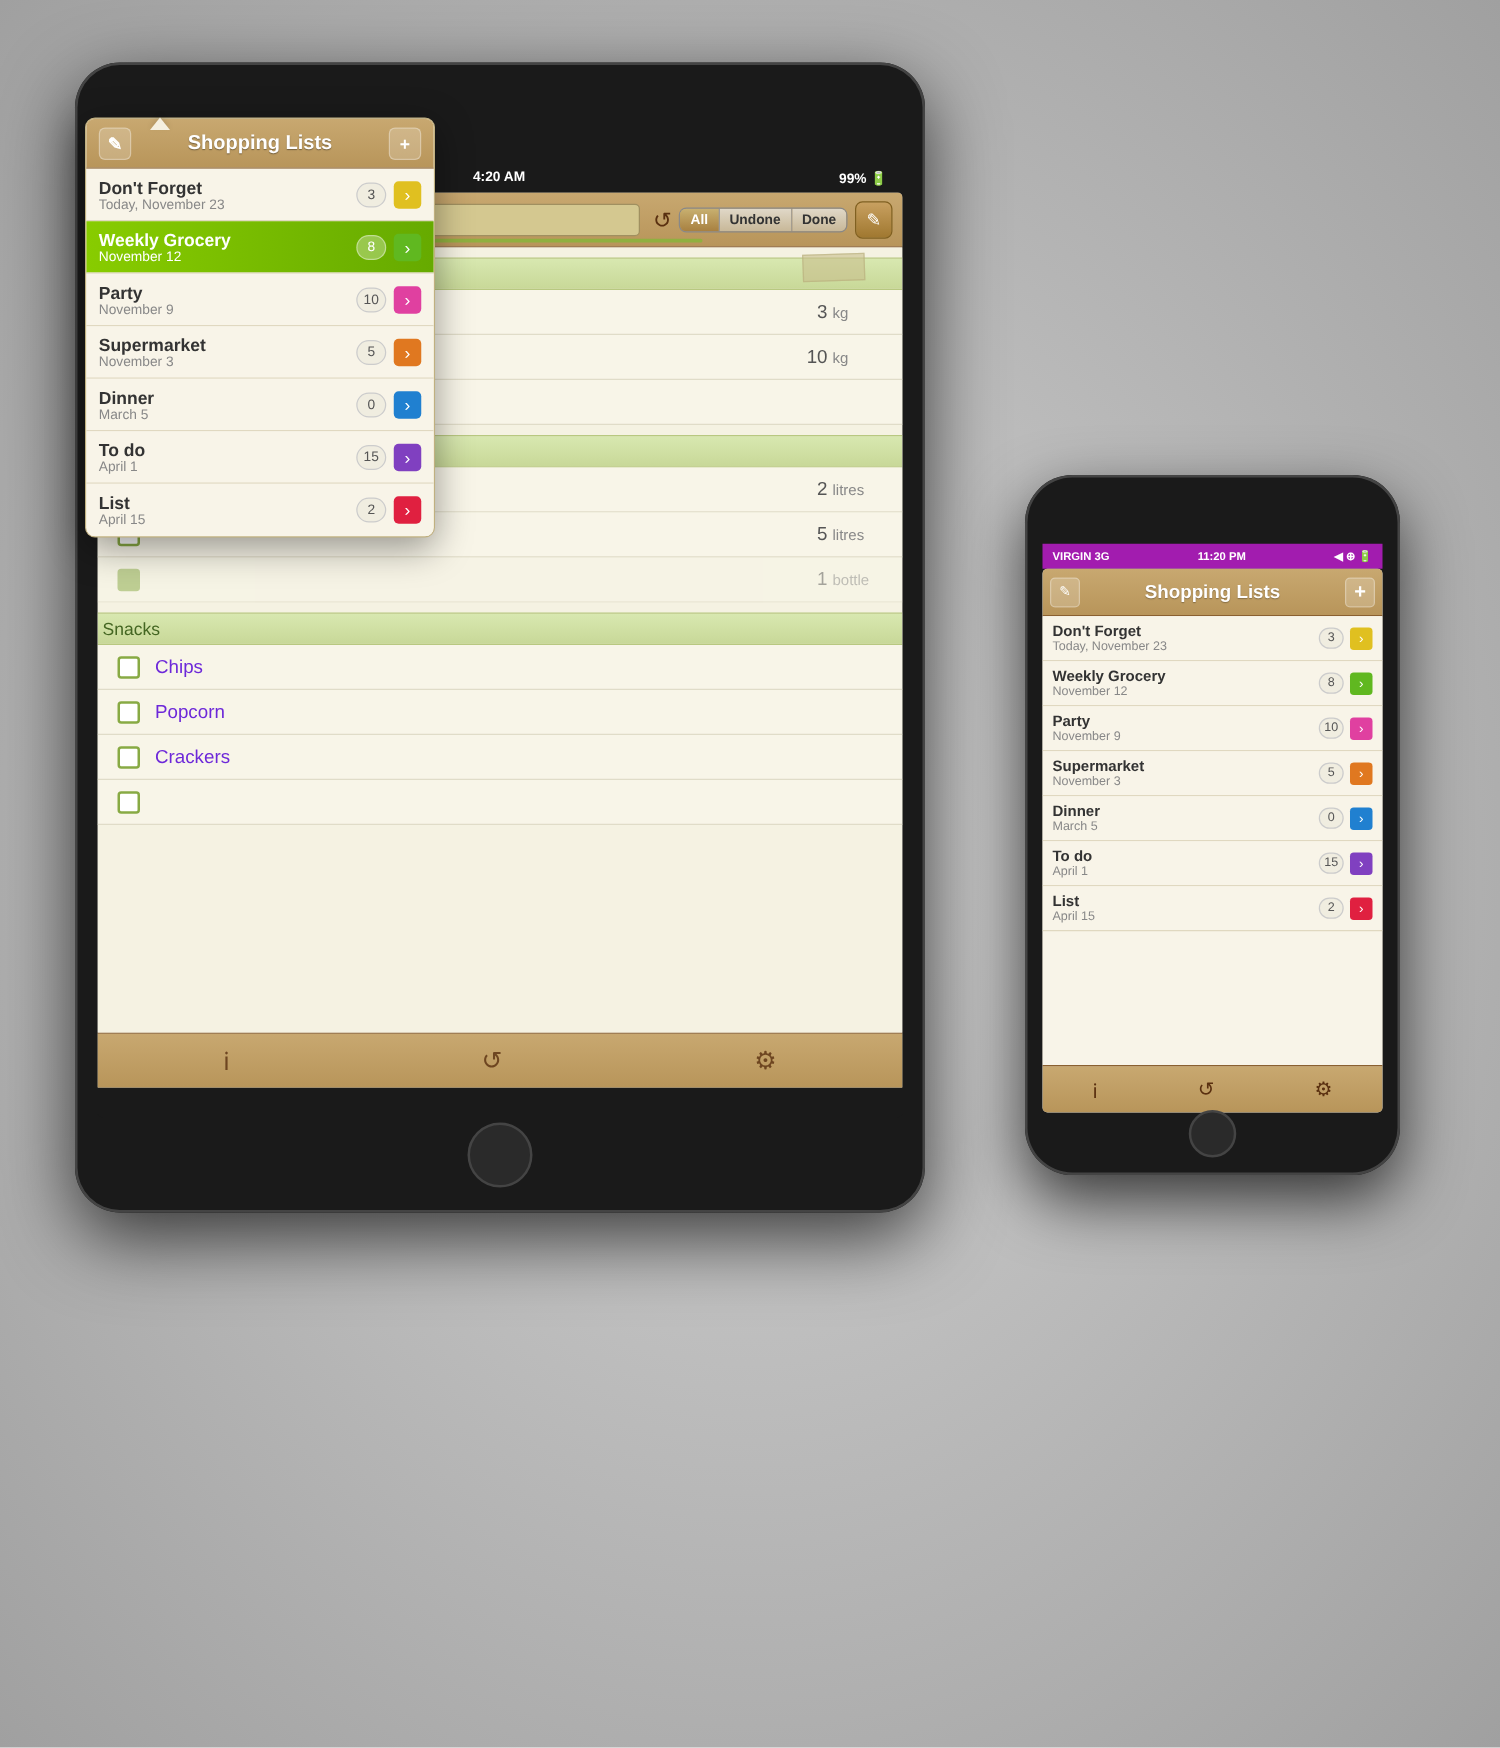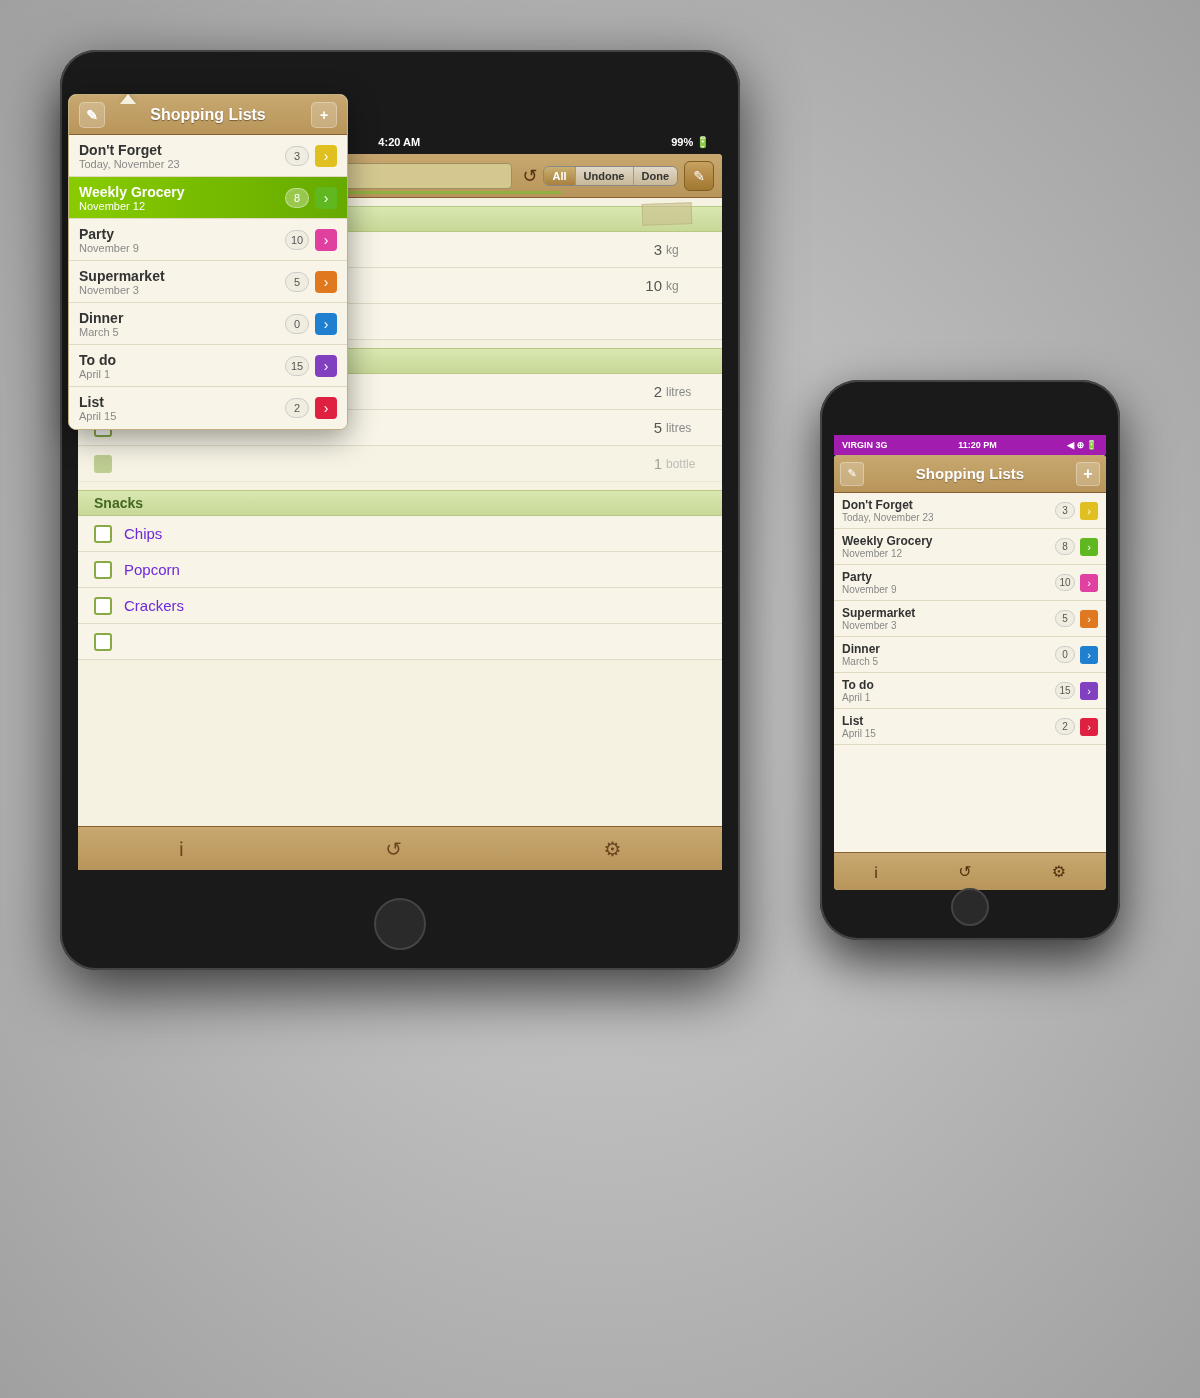--- a/index.html
+++ b/index.html
@@ -155,23 +155,23 @@
       height: 22px;
       background: rgba(200,190,140,0.6);
       border: 1px solid rgba(180,170,120,0.5);
       transform: rotate(-2deg);
       z-index: 10;
     }
 
     
     .category-header {
       background: linear-gradient(to bottom, #d8e8b0 0%, #c8d898 100%);
-      padding: 4px 16px;
+      padding: 4px 4px;
       font-size: 14px;
-      font-weight: 700;
+      font-weight: 400;
       color: #446622;
       border-top: 1px solid #b8c880;
       border-bottom: 1px solid #b8c880;
       margin-top: 8px;
     }
 
     
     .item-row {
       display: flex;
       align-items: center;

